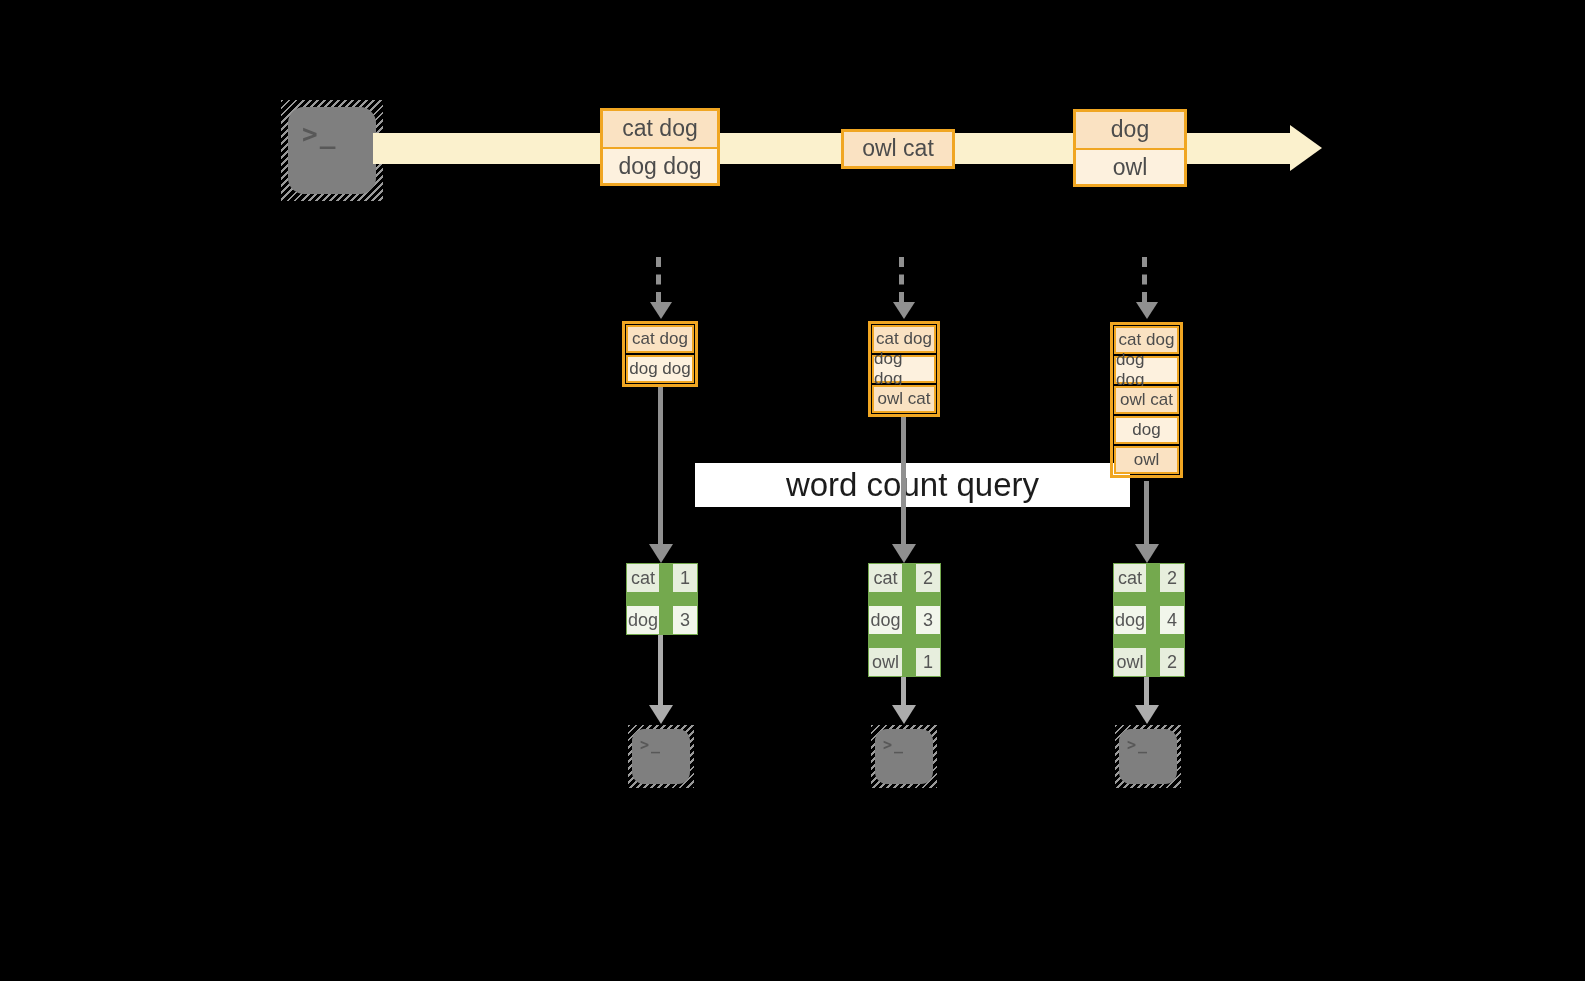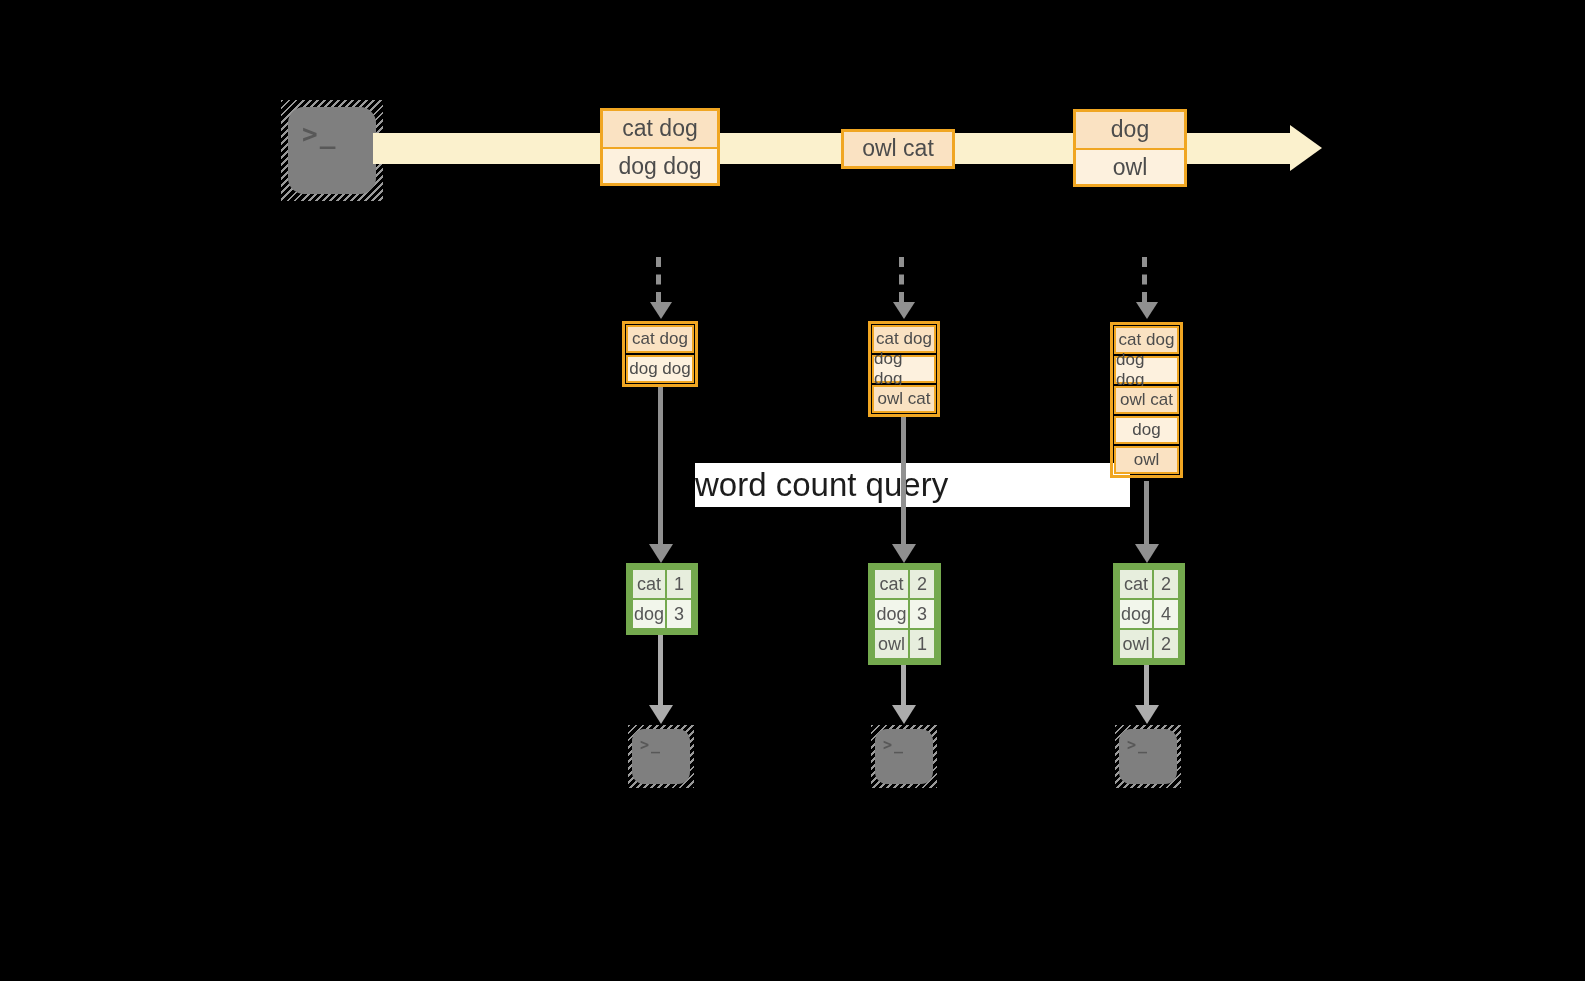--- a/index.html
+++ b/index.html
@@ -40,25 +40,25 @@
   .solid-line { position:absolute; width:5px; background:var(--arrow-gray,#8f8f8f); z-index:3; }
   .lite .solid-line, .solid-line.lite { background:var(--arrow-lite,#acacac); }
   .solid-head.lite { border-top-color:var(--arrow-lite,#acacac); }
   
   .stack { position:absolute; border:3px solid var(--orange,#f0a622); padding:1px;
     display:flex; flex-direction:column; gap:2px; z-index:4; }
   .stack .row { height:28px; border:2px solid var(--orange,#f0a622); color:var(--text-dark,#4c4c4c);
     font-size:17px; display:flex; align-items:center; justify-content:center; }
   
   .band { position:absolute; left:695px; top:463px; width:435px; height:44px;
-    background:#ffffff; z-index:2; text-align:left; line-height:44px;
+    background:#ffffff; z-index:2; text-align:center; line-height:44px;
     font-size:33px; color:#1c1c1c; }
   
-  .wc-table { position:absolute; background:var(--green,#74a94e); padding:7px;
-    display:grid; grid-template-columns:1fr 24px; gap:2px; grid-auto-rows:28px; z-index:4;
+  .wc-table { position:absolute; background:var(--green,#74a94e); padding:1px;
+    display:grid; grid-template-columns:1fr 24px; gap:14px; grid-auto-rows:28px; z-index:4;
     color:#565656; font-size:18px; }
   .wc-table .wc-cell { display:flex; align-items:center; justify-content:center; }
   .green-dark  { background:var(--green-dark,#e7eedd); }
   .green-light { background:var(--green-light,#f2f6eb); }
 </style>
 </head>
 <body>
 
 <div class="canvas">
 

